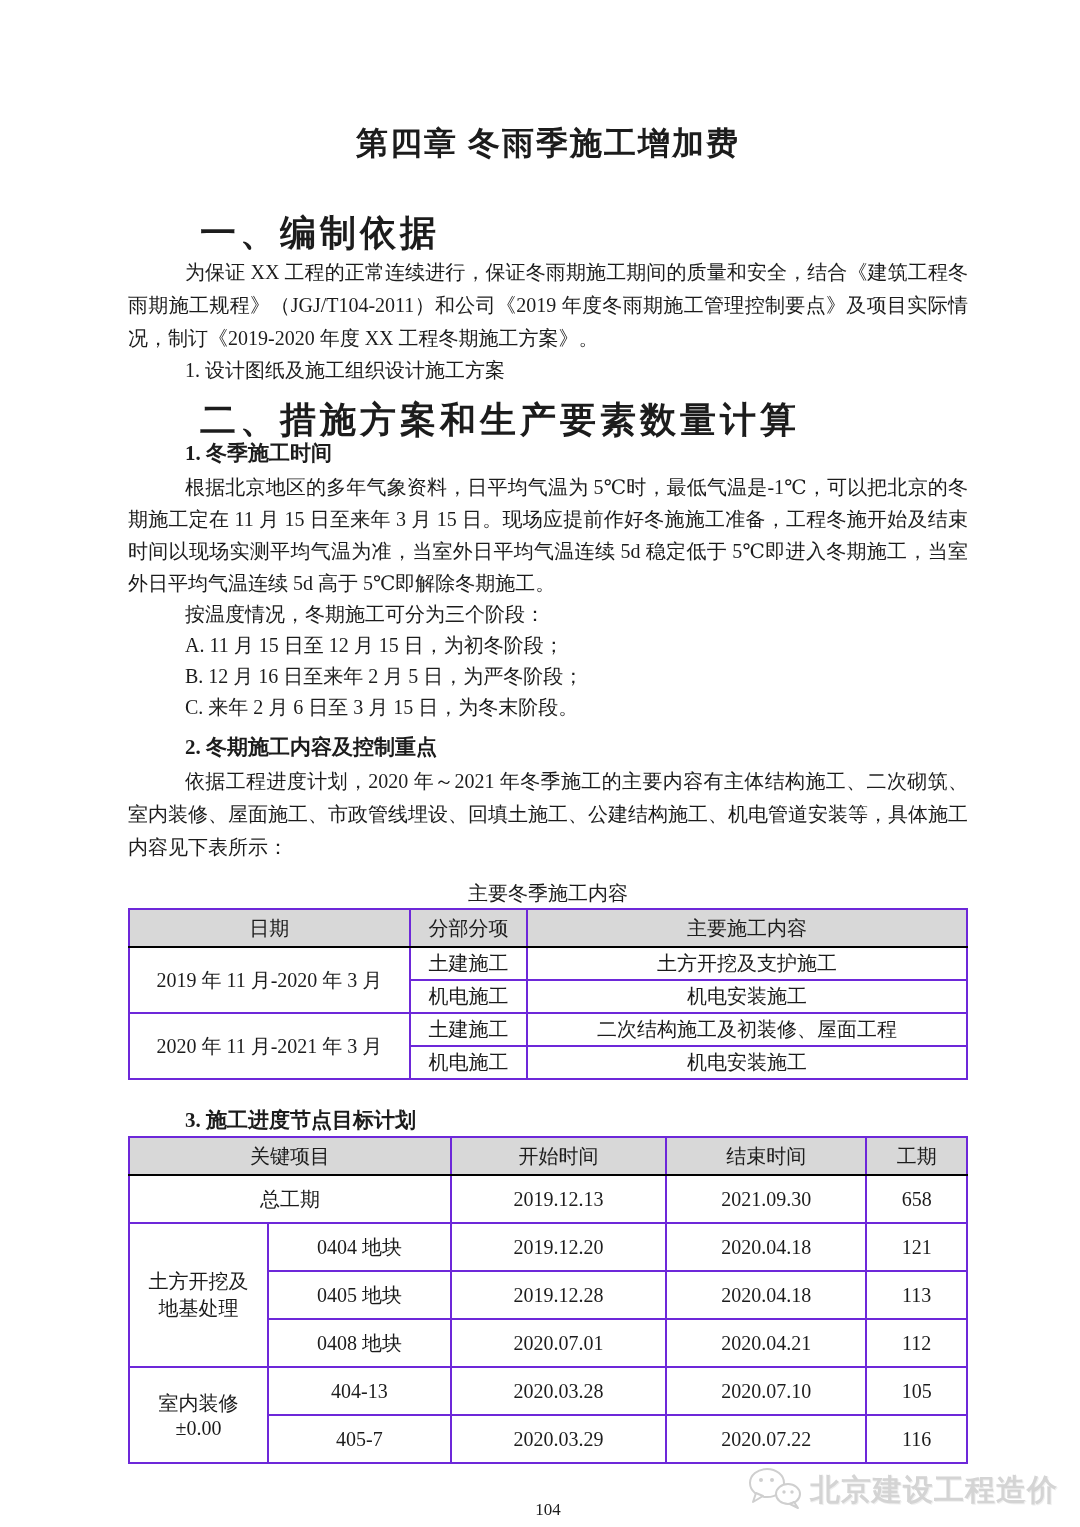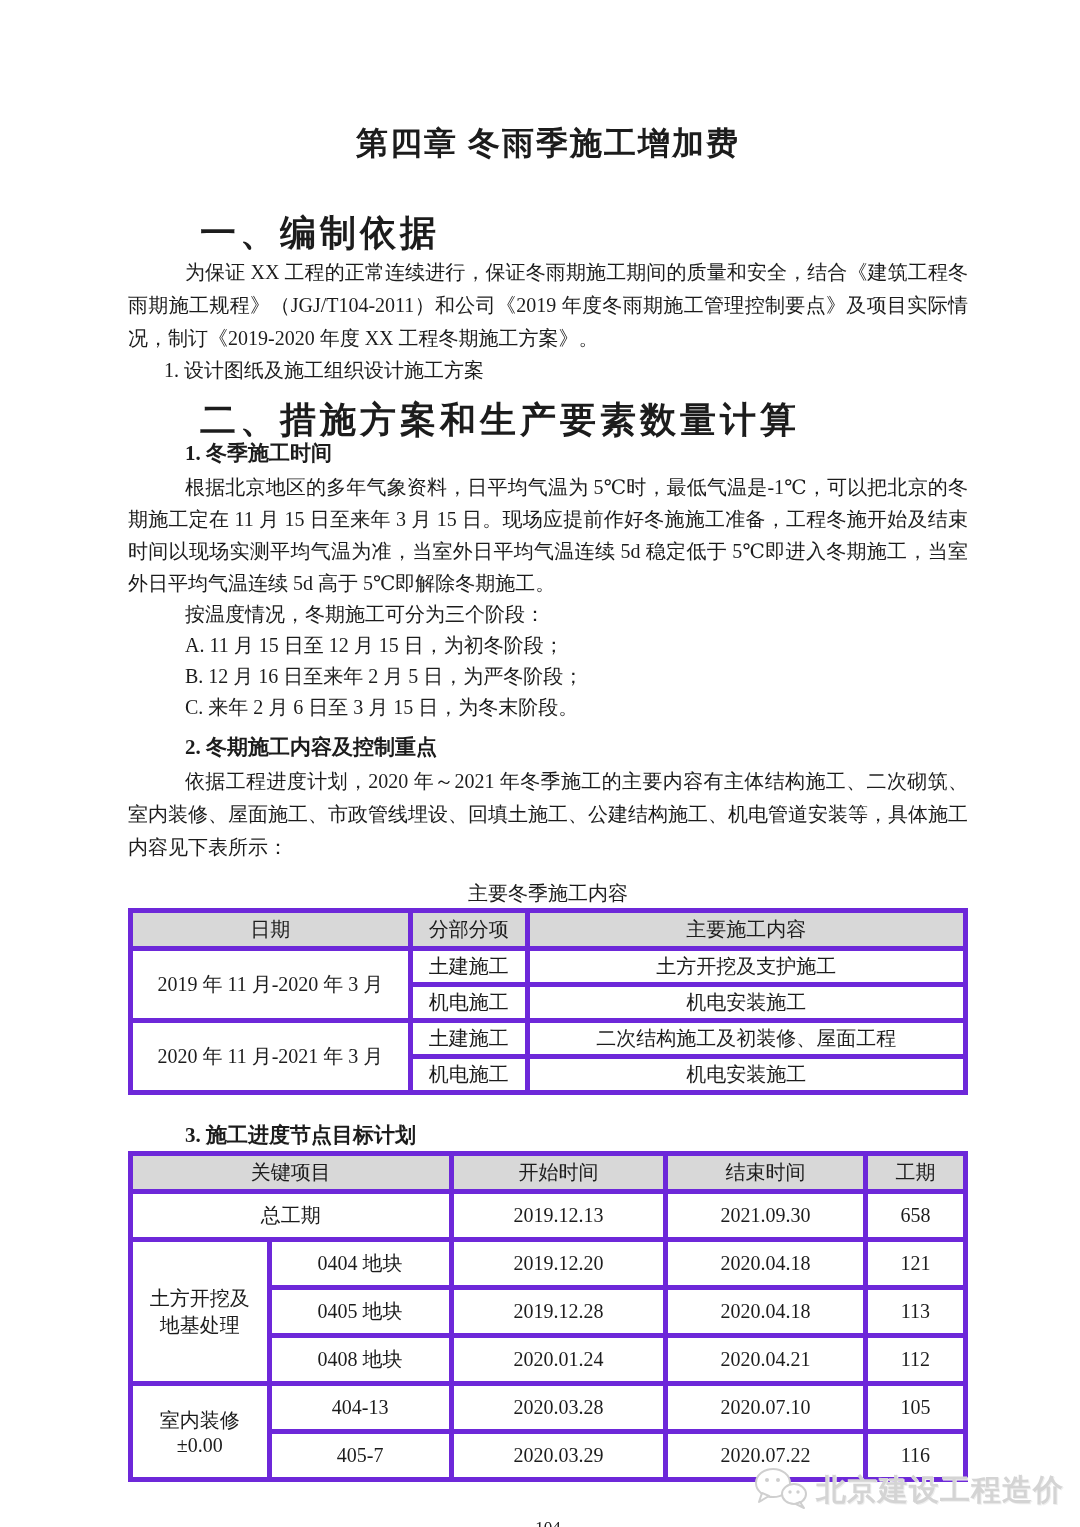--- a/index.html
+++ b/index.html
@@ -39,21 +39,21 @@
   .h-major.second { margin-top: 16px; }
   .para {
     margin-top: 4px;
     font-size: 20px;
     line-height: 33px;
     text-align: justify;
     text-indent: 57px;
   }
   .para.tight { line-height: 32px; }
   .plain-line {
-    margin-left: 36px;
+    margin-left: 57px;
     font-size: 20px;
     line-height: 30px;
   }
   .h-sub {
     margin-left: 57px;
     font-size: 21px;
     font-weight: 700;
     line-height: 28px;
   }
   .h-sub.mt { margin-top: 10px; }
@@ -74,21 +74,21 @@
     font-size: 20px;
     line-height: 26px;
   }
   table {
     width: 100%;
     border-collapse: collapse;
     border: 2px solid #000;
     table-layout: fixed;
   }
   td {
-    border: 5px solid #6d28d9;
+    border: 2px solid #6d28d9;
     text-align: center;
     vertical-align: middle;
     font-size: 20px;
     padding: 2px 4px;
   }
   .winter-table { margin-top: 2px; }
   .winter-table .th-row td {
     background: #d8d8d8;
     height: 38px;
     border-bottom: 2px solid #000;
@@ -103,21 +103,21 @@
   .schedule-table td { height: 48px; }
   .sep td { border-top: 2px solid #000; }
   .pre-wrap { white-space: pre-line; }
   .page-number {
     margin-top: 36px;
     text-align: center;
     font-size: 17px;
   }
   .watermark {
     position: absolute;
-    right: 16px;
+    right: 22px;
     top: 1466px;
     display: flex;
     align-items: center;
     gap: 6px;
   }
   .watermark-text {
     font-size: 30px;
     font-weight: 700;
     color: #d4d4d4;
     letter-spacing: 1px;
@@ -214,21 +214,21 @@
         <td>121</td>
       </tr>
       <tr>
         <td>0405 地块</td>
         <td>2019.12.28</td>
         <td>2020.04.18</td>
         <td>113</td>
       </tr>
       <tr>
         <td>0408 地块</td>
-        <td>2020.01.24</td>
+        <td>2020.07.01</td>
         <td>2020.04.21</td>
         <td>112</td>
       </tr>
       <tr class="sep">
         <td rowspan="2" class="pre-wrap">室内装修
 ±0.00</td>
         <td>404-13</td>
         <td>2020.03.28</td>
         <td>2020.07.10</td>
         <td>105</td>

